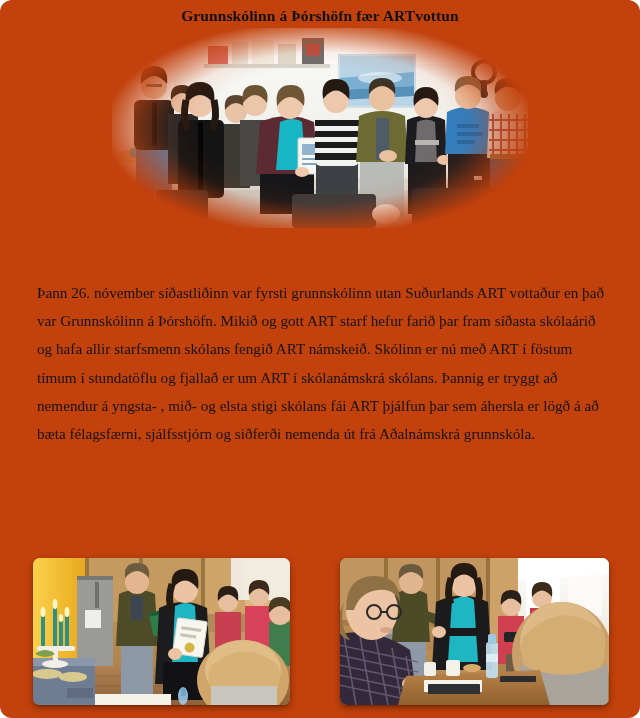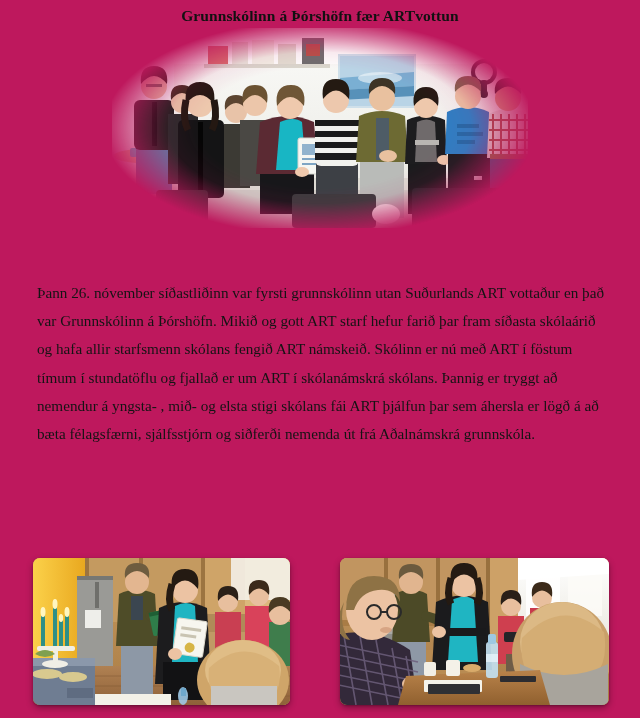--- a/index.html
+++ b/index.html
@@ -12,21 +12,22 @@
     height: 718px;
     position: relative;
     overflow: hidden;
     font-family: "Liberation Serif", serif;
     color: #1a1a1a;
   }
 
   .page {
     position: absolute;
     inset: 0;
-    background: #be185d;
+    background: #c2410c;
+    border-radius: 12px;
   }
 
   
   .article-title {
     position: absolute;
     left: 0;
     top: 6px;
     width: 640px;
     text-align: center;
     font-family: "Liberation Serif", serif;

